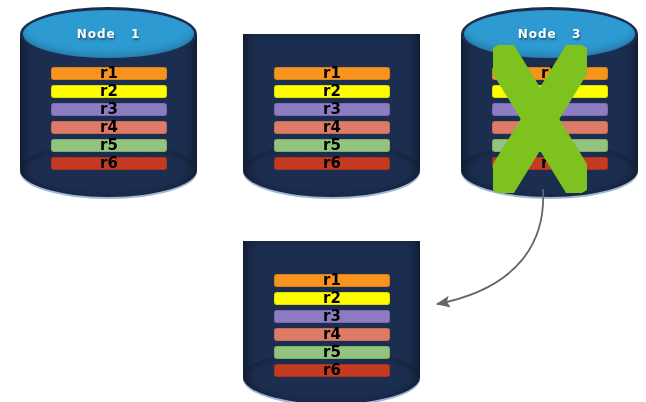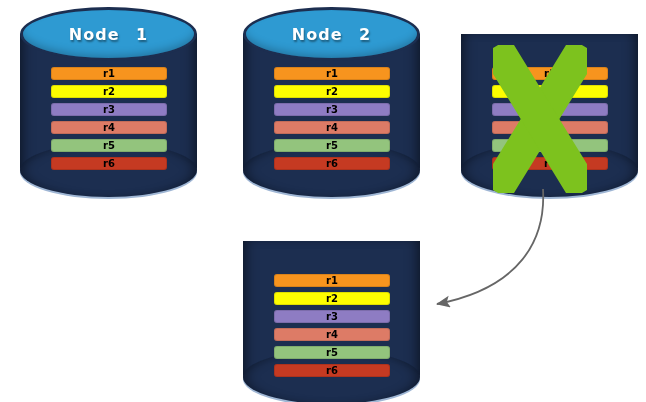--- a/index.html
+++ b/index.html
@@ -19,30 +19,30 @@
     box-shadow:0 2px 0 #9FB6D4, inset 9px 0 12px -6px rgba(0,0,0,.45), inset -9px 0 12px -6px rgba(0,0,0,.45);
   }
   .cyl-top{
     position:absolute;left:0;top:0;width:177px;height:54px;
     border-radius:50%;background:#2E9AD2;border:3px solid #1C2E50;
     box-sizing:border-box;z-index:2;
     display:flex;align-items:center;justify-content:center;
     box-shadow:inset 0 -5px 8px -3px rgba(0,0,0,.25);
   }
   .node-title{
-    color:#ffffff;font-weight:bold;font-size:16px;letter-spacing:1px;
+    color:#ffffff;font-weight:bold;font-size:12px;letter-spacing:1px;
     word-spacing:10px;white-space:pre;
     text-shadow:1px 2px 2px rgba(0,0,0,.4);
     font-family:"DejaVu Sans", sans-serif;
   }
   .rows{position:absolute;left:31px;top:60px;width:116px;z-index:3;}
   .row{
     height:13px;border-radius:3px;margin-bottom:5px;
     display:flex;align-items:flex-start;justify-content:center;
-    font-weight:bold;font-size:10px;line-height:13px;color:#000;
+    font-weight:bold;font-size:15px;line-height:13px;color:#000;
     box-shadow:inset 0 0 0 1px rgba(0,0,0,.12);
   }
   .x-overlay{position:absolute;left:32px;top:38px;width:94px;height:148px;z-index:4;}
   .arrow-layer{position:absolute;left:0;top:0;width:646px;height:402px;z-index:5;pointer-events:none;}
 </style>
 </head>
 <body>
 
 <div class="canvas">
 
@@ -70,23 +70,20 @@
         </div>
       <div class="row" style="background-color: rgb(197, 58, 34);">
           <span>r6</span>
         </div>
     </div>
   </div>
 
   <div class="cylinder" style="left:243px;top:7px;">
     <div class="cyl-body" style="background-color: rgb(28, 46, 80);"></div>
     <div class="cyl-bottom" style="background-color: rgb(28, 46, 80);"></div>
-    <div class="cyl-top" style="background-color: rgb(46, 154, 210);">
-      <span class="node-title">Node 2</span>
-    </div>
     <div class="rows">
       <div class="row" style="background-color: rgb(247, 148, 30);">
           <span>r1</span>
         </div>
       <div class="row" style="background-color: rgb(253, 253, 0);">
           <span>r2</span>
         </div>
       <div class="row" style="background-color: rgb(142, 124, 195);">
           <span>r3</span>
         </div>
@@ -98,20 +95,23 @@
         </div>
       <div class="row" style="background-color: rgb(197, 58, 34);">
           <span>r6</span>
         </div>
     </div>
   </div>
 
   <div class="cylinder" style="left:461px;top:7px;">
     <div class="cyl-body" style="background-color: rgb(28, 46, 80);"></div>
     <div class="cyl-bottom" style="background-color: rgb(28, 46, 80);"></div>
+    <div class="cyl-top" style="background-color: rgb(46, 154, 210);">
+      <span class="node-title">Node 3</span>
+    </div>
     <div class="rows">
       <div class="row" style="background-color: rgb(247, 148, 30);">
           <span>r1</span>
         </div>
       <div class="row" style="background-color: rgb(253, 253, 0);">
           <span>r2</span>
         </div>
       <div class="row" style="background-color: rgb(142, 124, 195);">
           <span>r3</span>
         </div>

